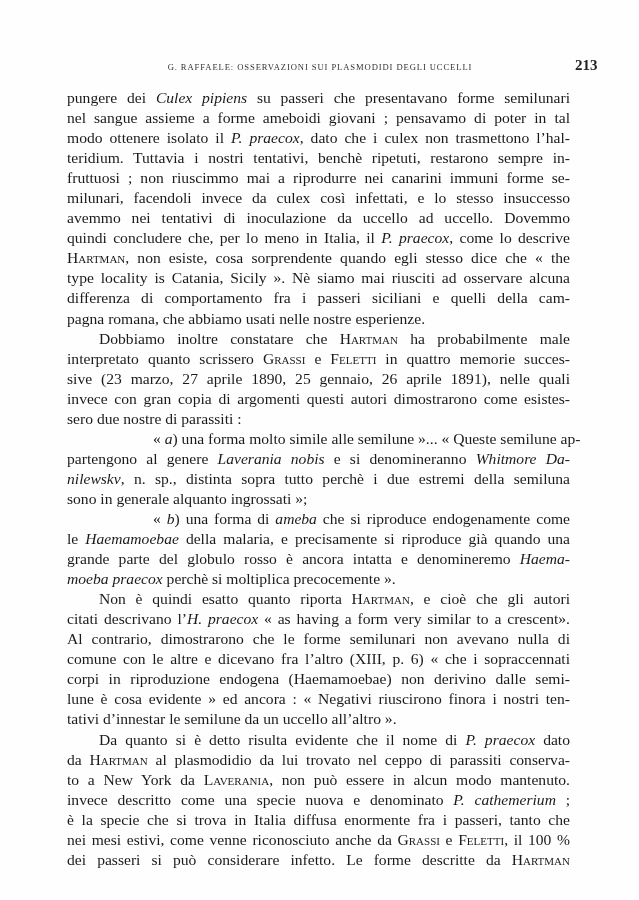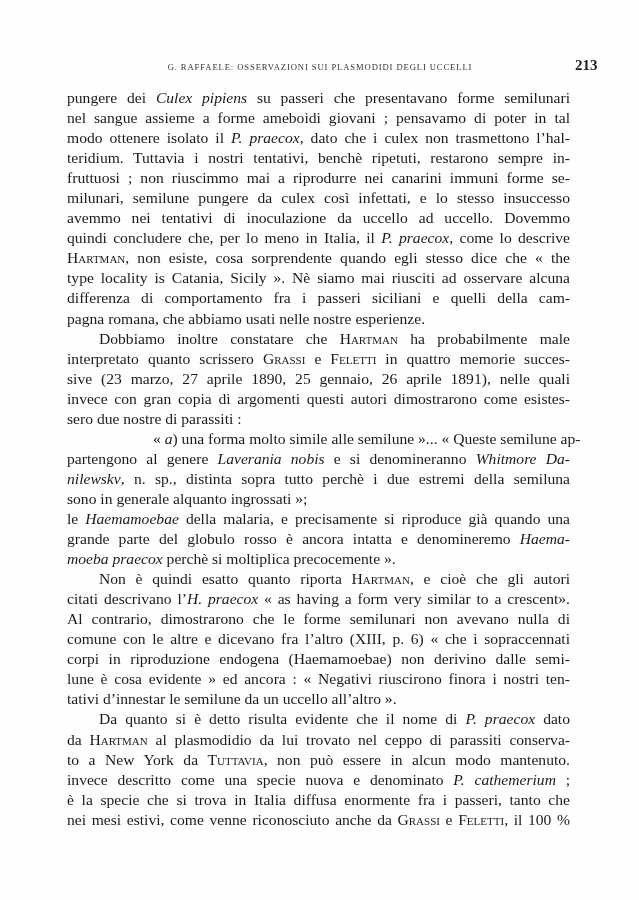--- a/index.html
+++ b/index.html
@@ -25,46 +25,48 @@
 
 <div class="page">
   <div class="running-head">G. RAFFAELE: OSSERVAZIONI SUI PLASMODIDI DEGLI UCCELLI</div>
   <div class="folio">213</div>
   <div class="body-text" id="body-text">
       <span class="line ">pungere dei <i>Culex pipiens</i> su passeri che presentavano forme semilunari</span>
       <span class="line ">nel sangue assieme a forme ameboidi giovani ; pensavamo di poter in tal</span>
       <span class="line ">modo ottenere isolato il <i>P. praecox</i>, dato che i culex non trasmettono l’hal-</span>
       <span class="line ">teridium. Tuttavia i nostri tentativi, benchè ripetuti, restarono sempre in-</span>
       <span class="line ">fruttuosi ; non riuscimmo mai a riprodurre nei canarini immuni forme se-</span>
-      <span class="line ">milunari, semilune pungere da culex così infettati, e lo stesso insuccesso</span>
+      <span class="line ">milunari, facendoli invece da culex così infettati, e lo stesso insuccesso</span>
       <span class="line ">avemmo nei tentativi di inoculazione da uccello ad uccello. Dovemmo</span>
       <span class="line ">quindi concludere che, per lo meno in Italia, il <i>P. praecox</i>, come lo descrive</span>
       <span class="line "><span class="sc">Hartman</span>, non esiste, cosa sorprendente quando egli stesso dice che « the</span>
       <span class="line ">type locality is Catania, Sicily ». Nè siamo mai riusciti ad osservare alcuna</span>
       <span class="line ">differenza di comportamento fra i passeri siciliani e quelli della cam-</span>
       <span class="line last">pagna romana, che abbiamo usati nelle nostre esperienze.</span>
       <span class="line indent">Dobbiamo inoltre constatare che <span class="sc">Hartman</span> ha probabilmente male</span>
       <span class="line ">interpretato quanto scrissero <span class="sc">Grassi</span> e <span class="sc">Feletti</span> in quattro memorie succes-</span>
       <span class="line ">sive (23 marzo, 27 aprile 1890, 25 gennaio, 26 aprile 1891), nelle quali</span>
       <span class="line ">invece con gran copia di argomenti questi autori dimostrarono come esistes-</span>
       <span class="line last">sero due nostre di parassiti :</span>
       <span class="line indent2">« <i>a</i>) una forma molto simile alle semilune »... « Queste semilune ap-</span>
       <span class="line ">partengono al genere <i>Laverania nobis</i> e si denomineranno <i>Whitmore Da-</i></span>
       <span class="line "><i>nilewskv</i>, n. sp., distinta sopra tutto perchè i due estremi della semiluna</span>
       <span class="line last">sono in generale alquanto ingrossati »;</span>
+      <span class="line indent2">« <i>b</i>) una forma di <i>ameba</i> che si riproduce endogenamente come</span>
       <span class="line ">le <i>Haemamoebae</i> della malaria, e precisamente si riproduce già quando una</span>
       <span class="line ">grande parte del globulo rosso è ancora intatta e denomineremo <i>Haema-</i></span>
       <span class="line last"><i>moeba praecox</i> perchè si moltiplica precocemente ».</span>
       <span class="line indent">Non è quindi esatto quanto riporta <span class="sc">Hartman</span>, e cioè che gli autori</span>
       <span class="line ">citati descrivano l’<i>H. praecox</i> « as having a form very similar to a crescent».</span>
       <span class="line ">Al contrario, dimostrarono che le forme semilunari non avevano nulla di</span>
       <span class="line ">comune con le altre e dicevano fra l’altro (XIII, p. 6) « che i sopraccennati</span>
       <span class="line ">corpi in riproduzione endogena (Haemamoebae) non derivino dalle semi-</span>
       <span class="line ">lune è cosa evidente » ed ancora : « Negativi riuscirono finora i nostri ten-</span>
       <span class="line last">tativi d’innestar le semilune da un uccello all’altro ».</span>
       <span class="line indent">Da quanto si è detto risulta evidente che il nome di <i>P. praecox</i> dato</span>
       <span class="line ">da <span class="sc">Hartman</span> al plasmodidio da lui trovato nel ceppo di parassiti conserva-</span>
-      <span class="line ">to a New York da <span class="sc">Tuttavia</span>, non può essere in alcun modo mantenuto.</span>
+      <span class="line ">to a New York da <span class="sc">Laverania</span>, non può essere in alcun modo mantenuto.</span>
       <span class="line ">invece descritto come una specie nuova e denominato <i>P. cathemerium</i> ;</span>
       <span class="line ">è la specie che si trova in Italia diffusa enormente fra i passeri, tanto che</span>
       <span class="line ">nei mesi estivi, come venne riconosciuto anche da <span class="sc">Grassi</span> e <span class="sc">Feletti</span>, il 100 %</span>
+      <span class="line ">dei passeri si può considerare infetto. Le forme descritte da <span class="sc">Hartman</span></span>
     </div>
 </div>
 
 </body></html>

